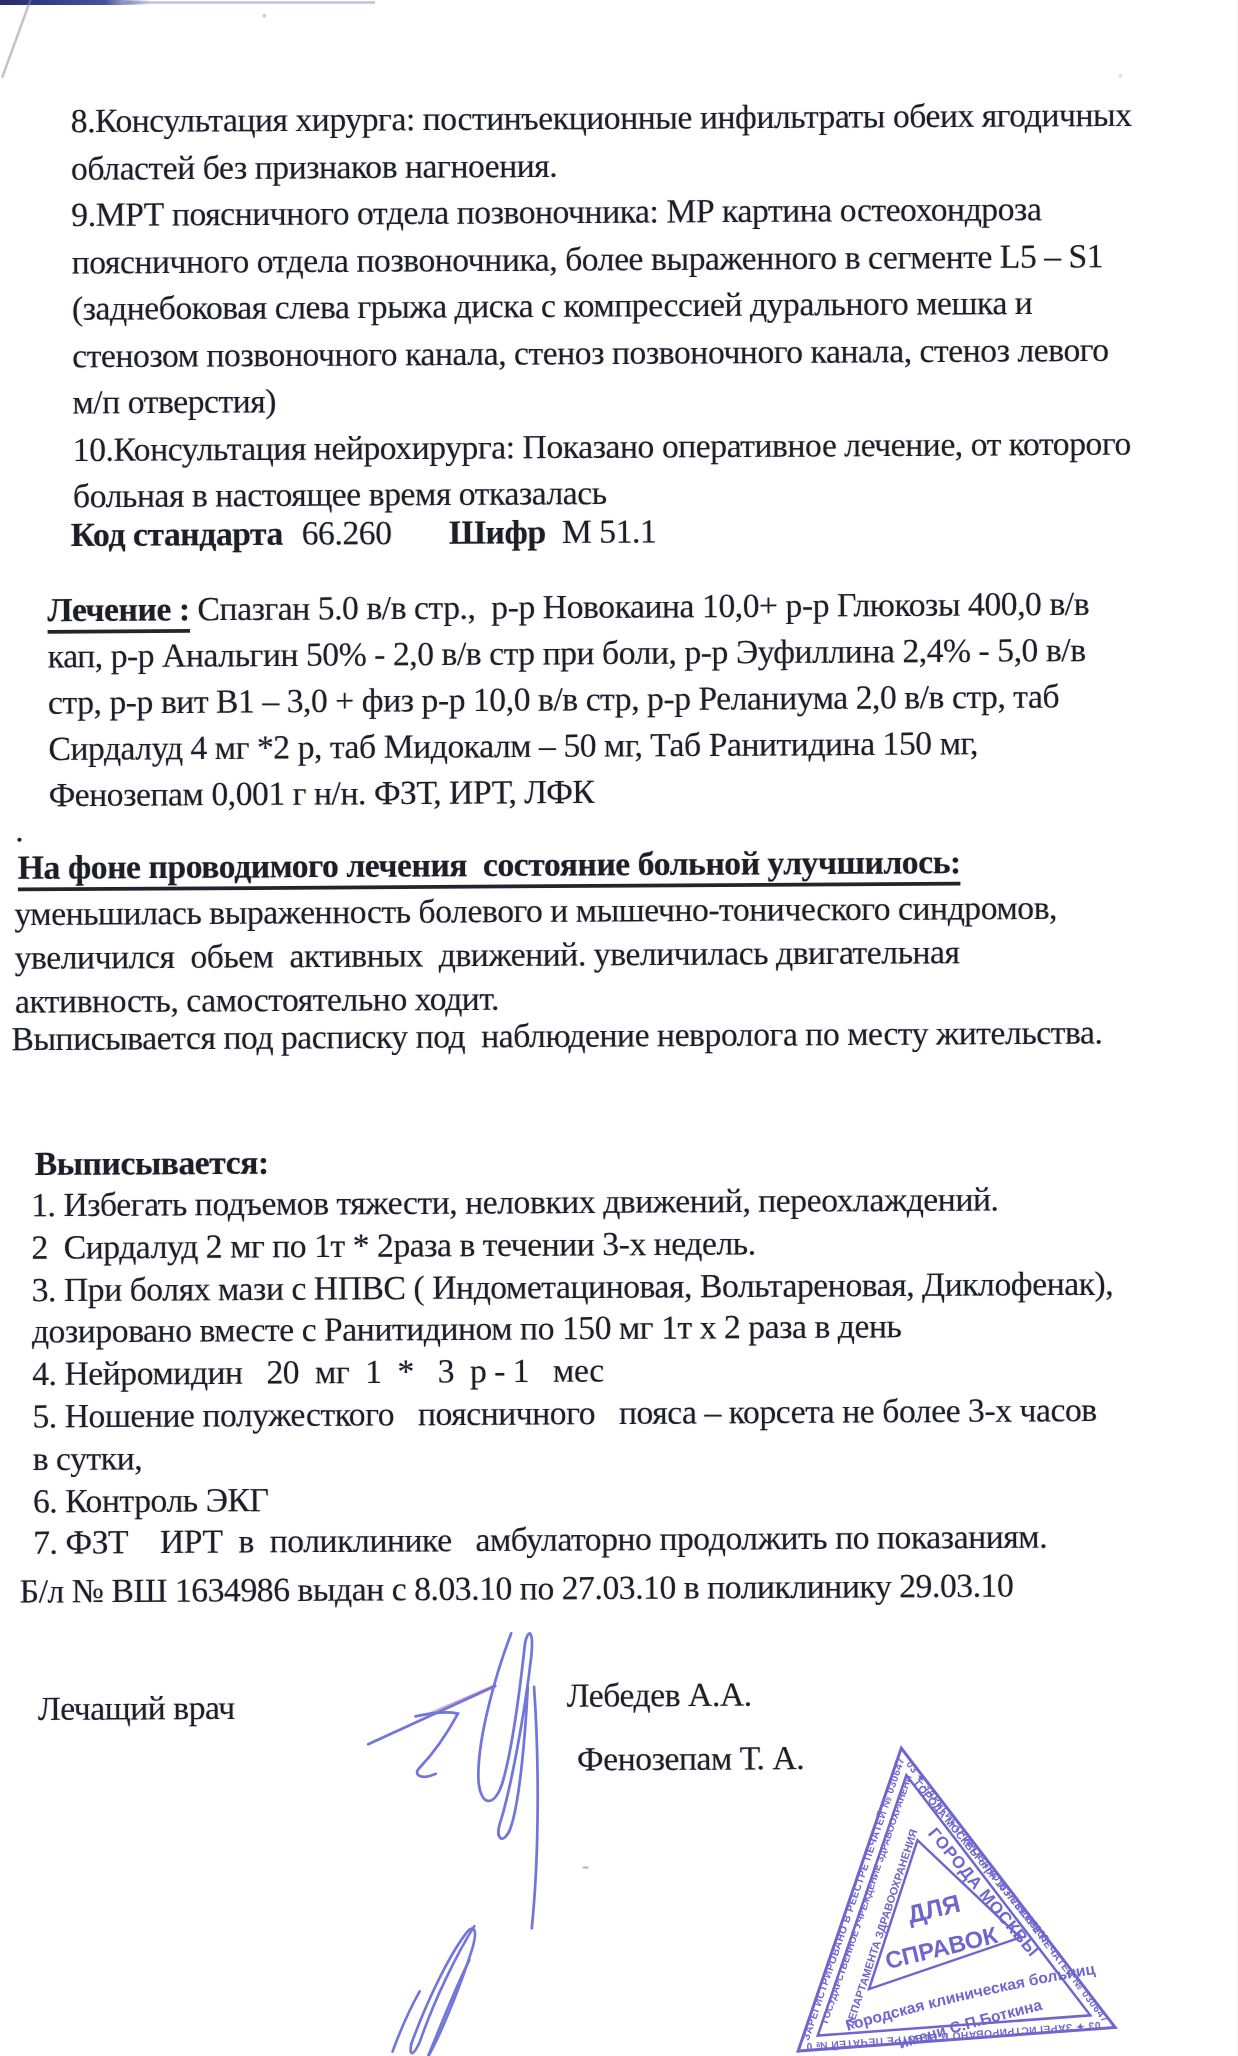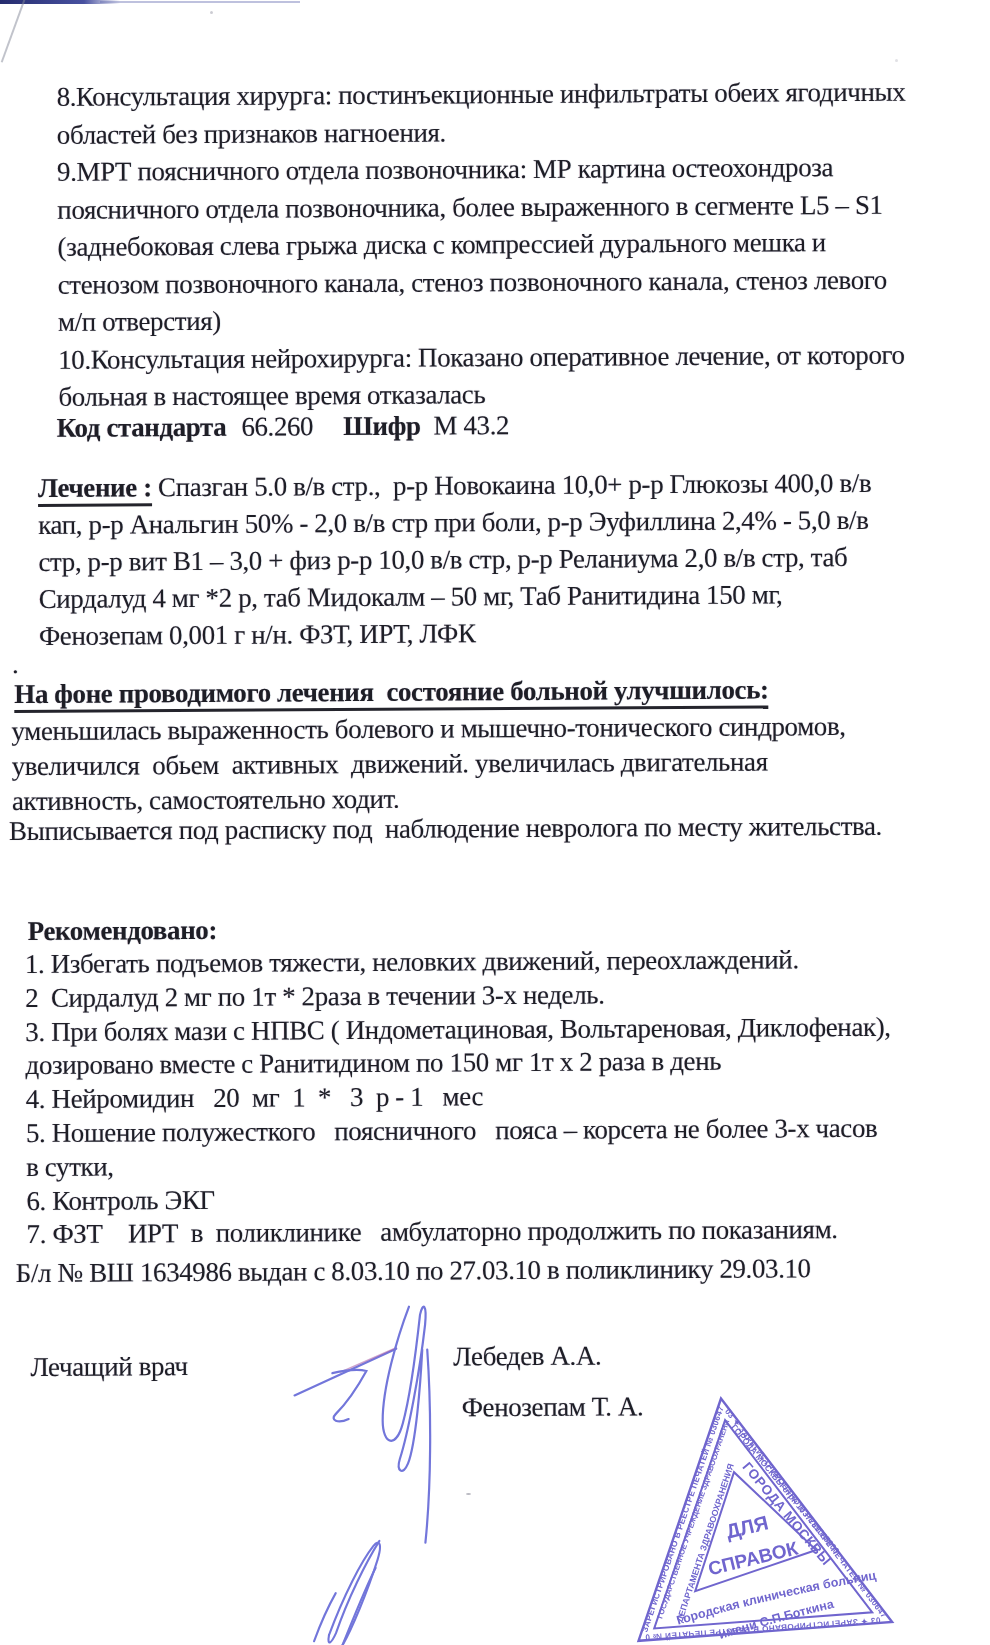--- a/index.html
+++ b/index.html
@@ -9,21 +9,21 @@
   }
   .content{position:absolute;inset:0;transform:rotate(-0.35deg);transform-origin:50% 0;}
   .blk{
     position:absolute;font-size:27px;letter-spacing:-0.4px;line-height:37.5px;
     text-shadow:0 0 1px rgba(70,70,110,.30), .6px 0 0 rgba(0,120,150,.10), -.6px 0 0 rgba(190,30,90,.10);
   }
   .tl{white-space:pre;display:block;}
   .b{font-weight:bold;}
   .bu{font-weight:bold;border-bottom:3px solid #24242c;padding-bottom:1px;white-space:pre;}
   .codes .v1{margin-left:15px;margin-top:23px;}
-  .codes .cl{margin-left:30px;}
+  .codes .cl{margin-left:46px;}
   .codes .v2{margin-left:13px;}
   .b-treat{line-height:37px;}
   .b-out{line-height:35px;}
   .b-rec{line-height:33.8px;}
   .artifact{position:absolute;}
   .speck{position:absolute;border-radius:50%;}
   svg{position:absolute;overflow:visible;}
   svg text{font-family:"Liberation Sans",sans-serif;}
 </style>
 </head>
@@ -46,21 +46,21 @@
       <span class="tl">9.МРТ поясничного отдела позвоночника: МР картина остеохондроза</span>
       <span class="tl">поясничного отдела позвоночника, более выраженного в сегменте L5 – S1</span>
       <span class="tl">(заднебоковая слева грыжа диска с компрессией дурального мешка и</span>
       <span class="tl">стенозом позвоночного канала, стеноз позвоночного канала, стеноз левого</span>
       <span class="tl">м/п отверстия)</span>
       <span class="tl">10.Консультация нейрохирурга: Показано оперативное лечение, от которого</span>
       <span class="tl">больная в настоящее время отказалась</span>
     </div>
 
     <div class="blk codes" style="left:54px;top:407px;">
-      <span class="b">Код стандарта</span><span class="v1">66.260</span><span class="b cl">Шифр</span><span class="v2">М 43.2</span>
+      <span class="b">Код стандарта</span><span class="v1">66.260</span><span class="b cl">Шифр</span><span class="v2">М 51.1</span>
     </div>
 
     <div class="blk b-treat" style="left:35px;top:467px;">
       <span class="tl"><span class="bu">Лечение :</span><span> Спазган 5.0 в/в стр.,  р-р Новокаина 10,0+ р-р Глюкозы 400,0 в/в</span></span>
       <span class="tl">кап, р-р Анальгин 50% - 2,0 в/в стр при боли, р-р Эуфиллина 2,4% - 5,0 в/в</span>
       <span class="tl">стр, р-р вит В1 – 3,0 + физ р-р 10,0 в/в стр, р-р Реланиума 2,0 в/в стр, таб</span>
       <span class="tl">Сирдалуд 4 мг *2 р, таб Мидокалм – 50 мг, Таб Ранитидина 150 мг,</span>
       <span class="tl">Фенозепам 0,001 г н/н. ФЗТ, ИРТ, ЛФК</span>
     </div>
 
@@ -71,21 +71,21 @@
     </div>
 
     <div class="blk b-out" style="left:7px;top:711px;">
       <span class="tl">уменьшилась выраженность болевого и мышечно-тонического синдромов,</span>
       <span class="tl">увеличился  обьем  активных  движений. увеличилась двигательная</span>
       <span class="tl">активность, самостоятельно ходит.</span>
     </div>
 
     <div class="blk" style="left:4px;top:810px;white-space:pre;">Выписывается под расписку под  наблюдение невролога по месту жительства.</div>
 
-    <div class="blk b" style="left:22px;top:910px;">Рекомендовано:</div>
+    <div class="blk b" style="left:22px;top:910px;">Выписывается:</div>
 
     <div class="blk b-rec" style="left:19px;top:945px;">
       <span class="tl">1. Избегать подъемов тяжести, неловких движений, переохлаждений.</span>
       <span class="tl">2  Сирдалуд 2 мг по 1т * 2раза в течении 3-х недель.</span>
       <span class="tl">3. При болях мази с НПВС ( Индометациновая, Вольтареновая, Диклофенак),</span>
       <span class="tl">дозировано вместе с Ранитидином по 150 мг 1т х 2 раза в день</span>
       <span class="tl">4. Нейромидин   20  мг  1  *   3  р - 1   мес</span>
       <span class="tl">5. Ношение полужесткого   поясничного   пояса – корсета не более 3-х часов</span>
       <span class="tl">в сутки,</span>
       <span class="tl">6. Контроль ЭКГ</span>

